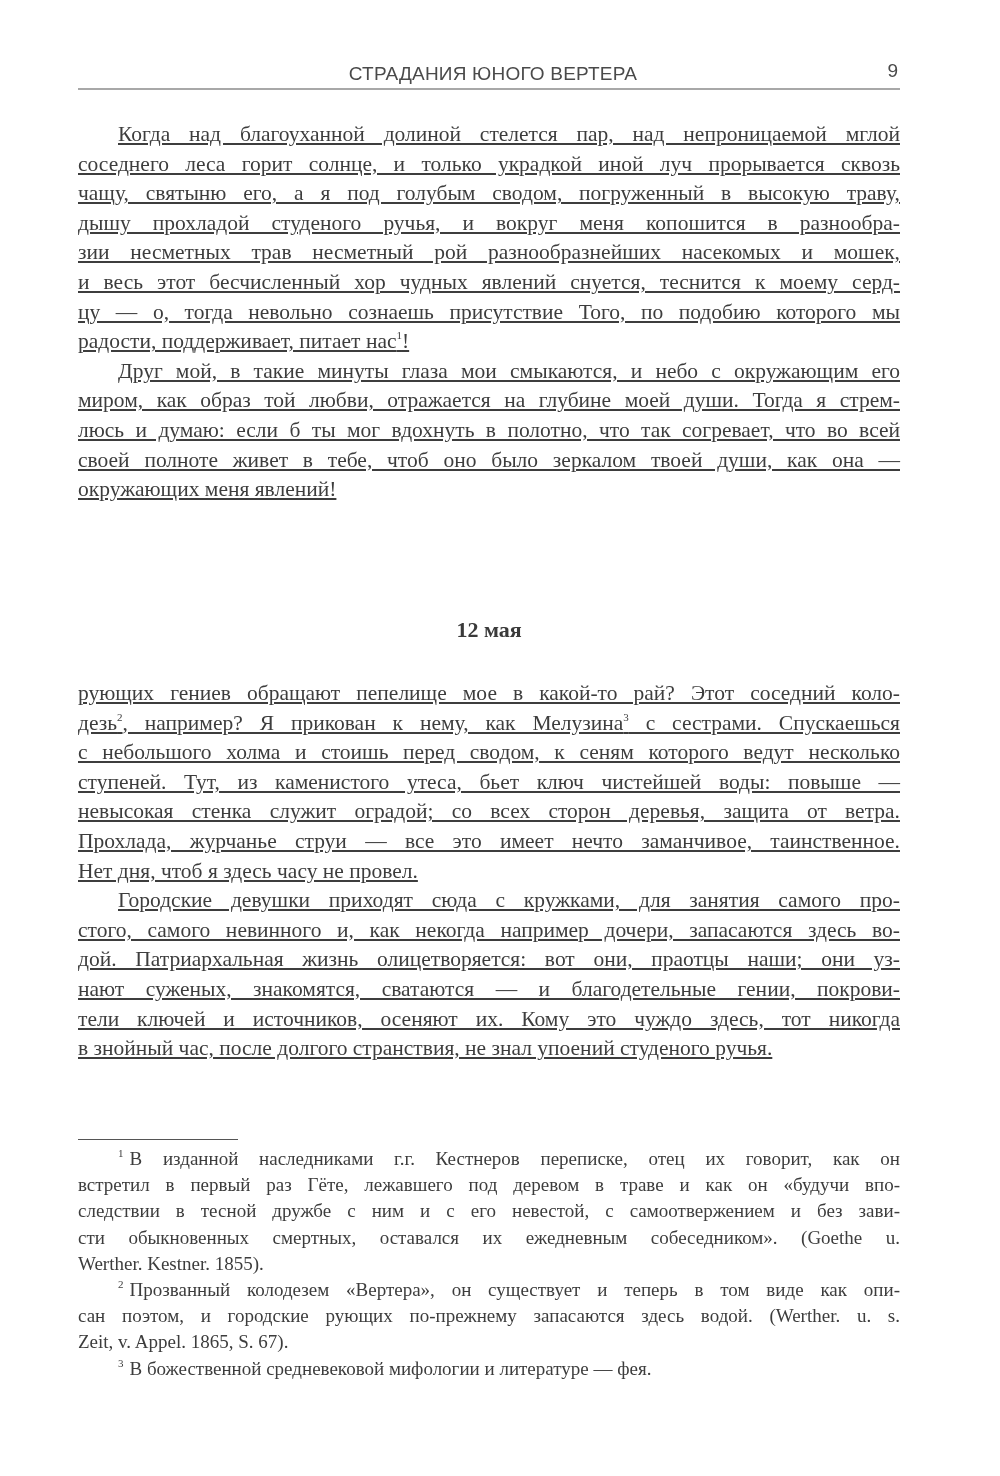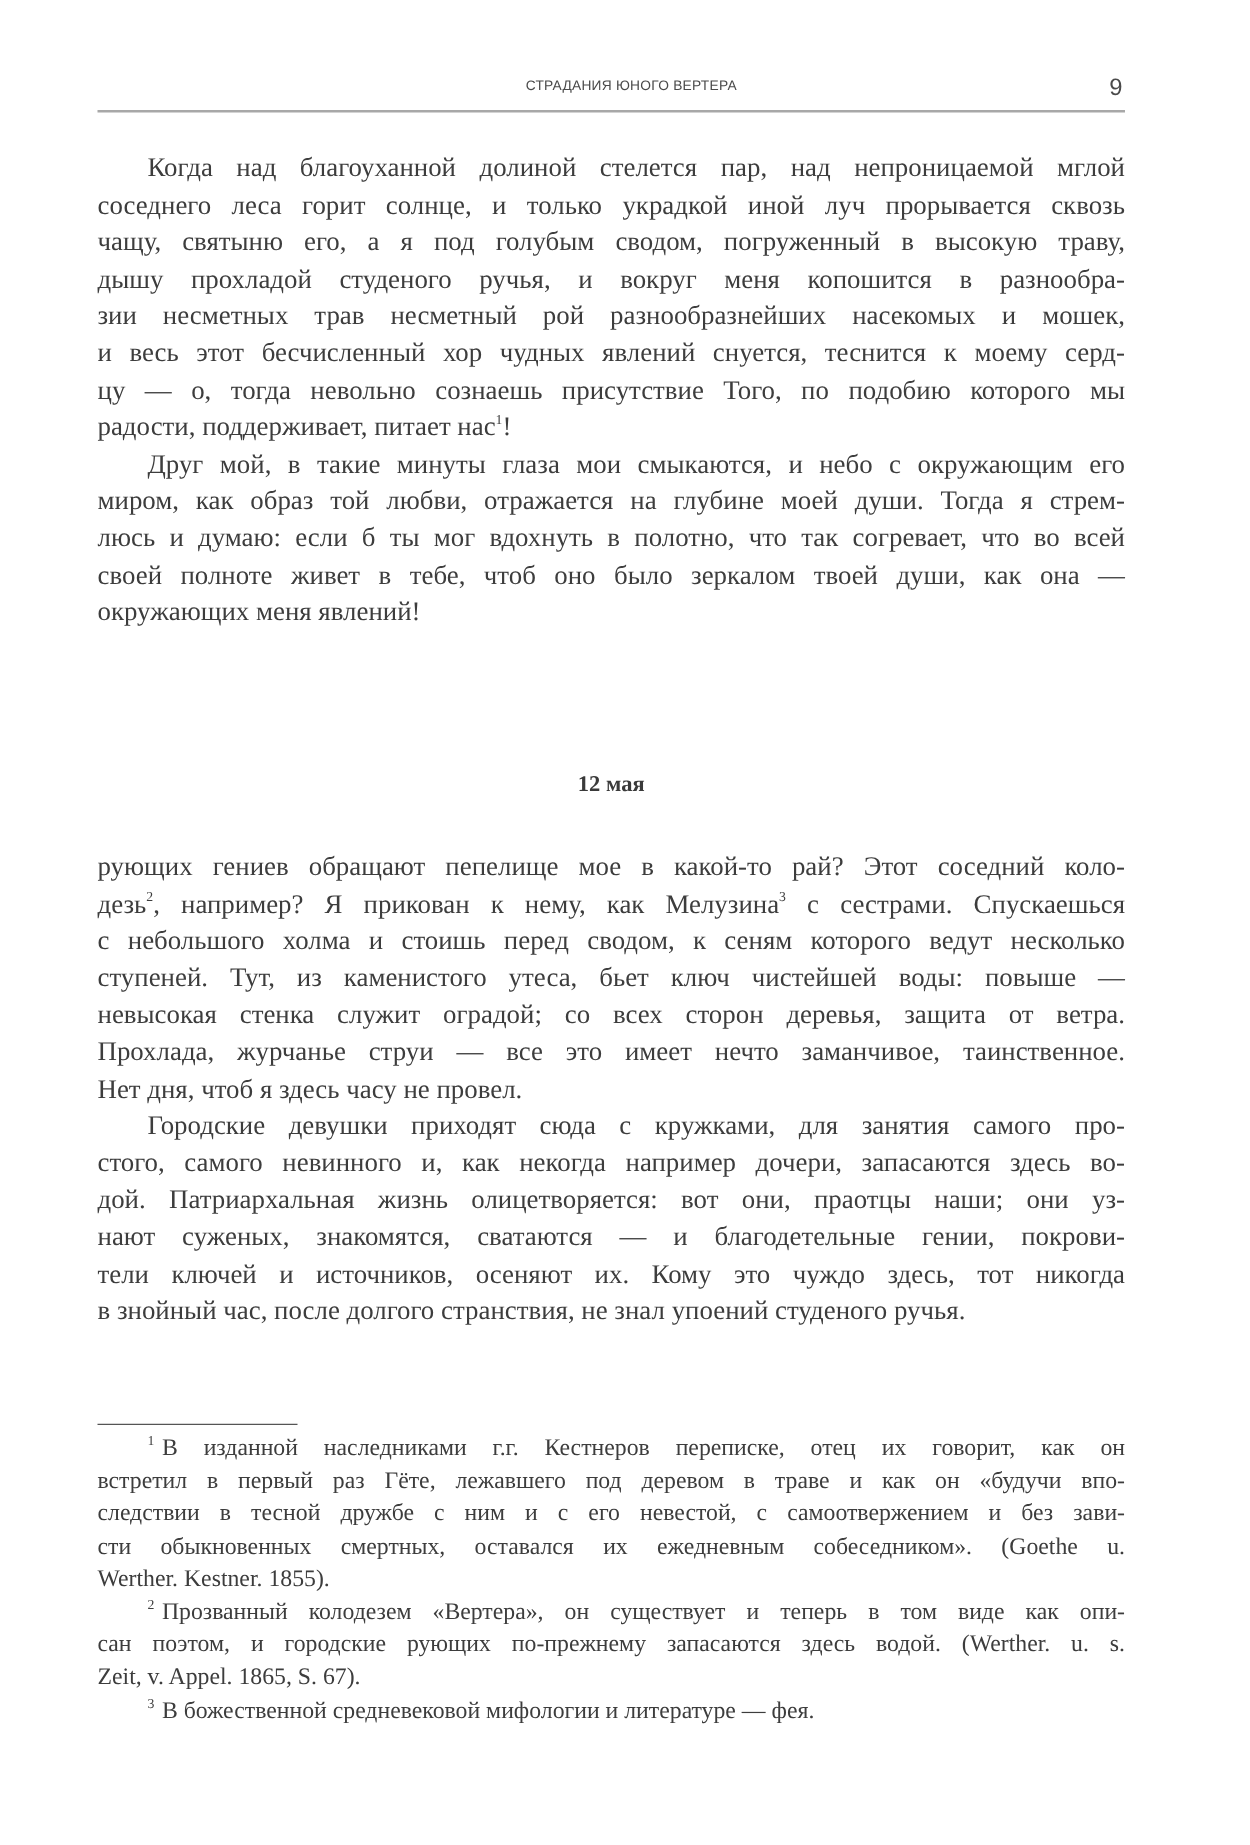--- a/index.html
+++ b/index.html
@@ -24,26 +24,26 @@
     
     .running-header {
       position: absolute;
       top: 58px;
       left: 0;
       width: 822px;
       height: 30px;
     }
     .running-title {
       position: absolute;
-      left: 16px;
+      left: 4px;
       width: 822px;
       top: 5px;
       text-align: center;
       font-family: "Liberation Sans", "DejaVu Sans", sans-serif;
-      font-size: 11px;
+      font-size: 19px;
       letter-spacing: 0.2px;
       color: #4a4a4a;
     }
     .page-number {
       position: absolute;
       right: 2px;
       top: 2px;
       font-family: "Liberation Sans", "DejaVu Sans", sans-serif;
       font-size: 19px;
       color: #4a4a4a;
@@ -56,20 +56,21 @@
       height: 0;
       border-top: 2px solid #a8a8a8;
     }
     
     .body-text {
       position: absolute;
       left: 0;
       width: 822px;
       font-size: 21.5px;
       line-height: 29.6px;
+      text-decoration: underline;
     }
     .line {
       display: block;
       white-space: nowrap;
       text-align: justify;
       text-align-last: justify;
       height: 29.6px;
       overflow: visible;
     }
     .line.first {
@@ -79,21 +80,21 @@
       text-align-last: left;
     }
     .block-1 { top: 120px; }
     .section-heading {
       position: absolute;
       top: 617px;
       left: 0;
       width: 822px;
       text-align: center;
       font-weight: bold;
-      font-size: 18px;
+      font-size: 22px;
       color: #3a3a3a;
     }
     .block-2 { top: 679px; }
     sup {
       font-size: 11px;
       vertical-align: 0;
       position: relative;
       top: -9px;
       line-height: 0;
     }

